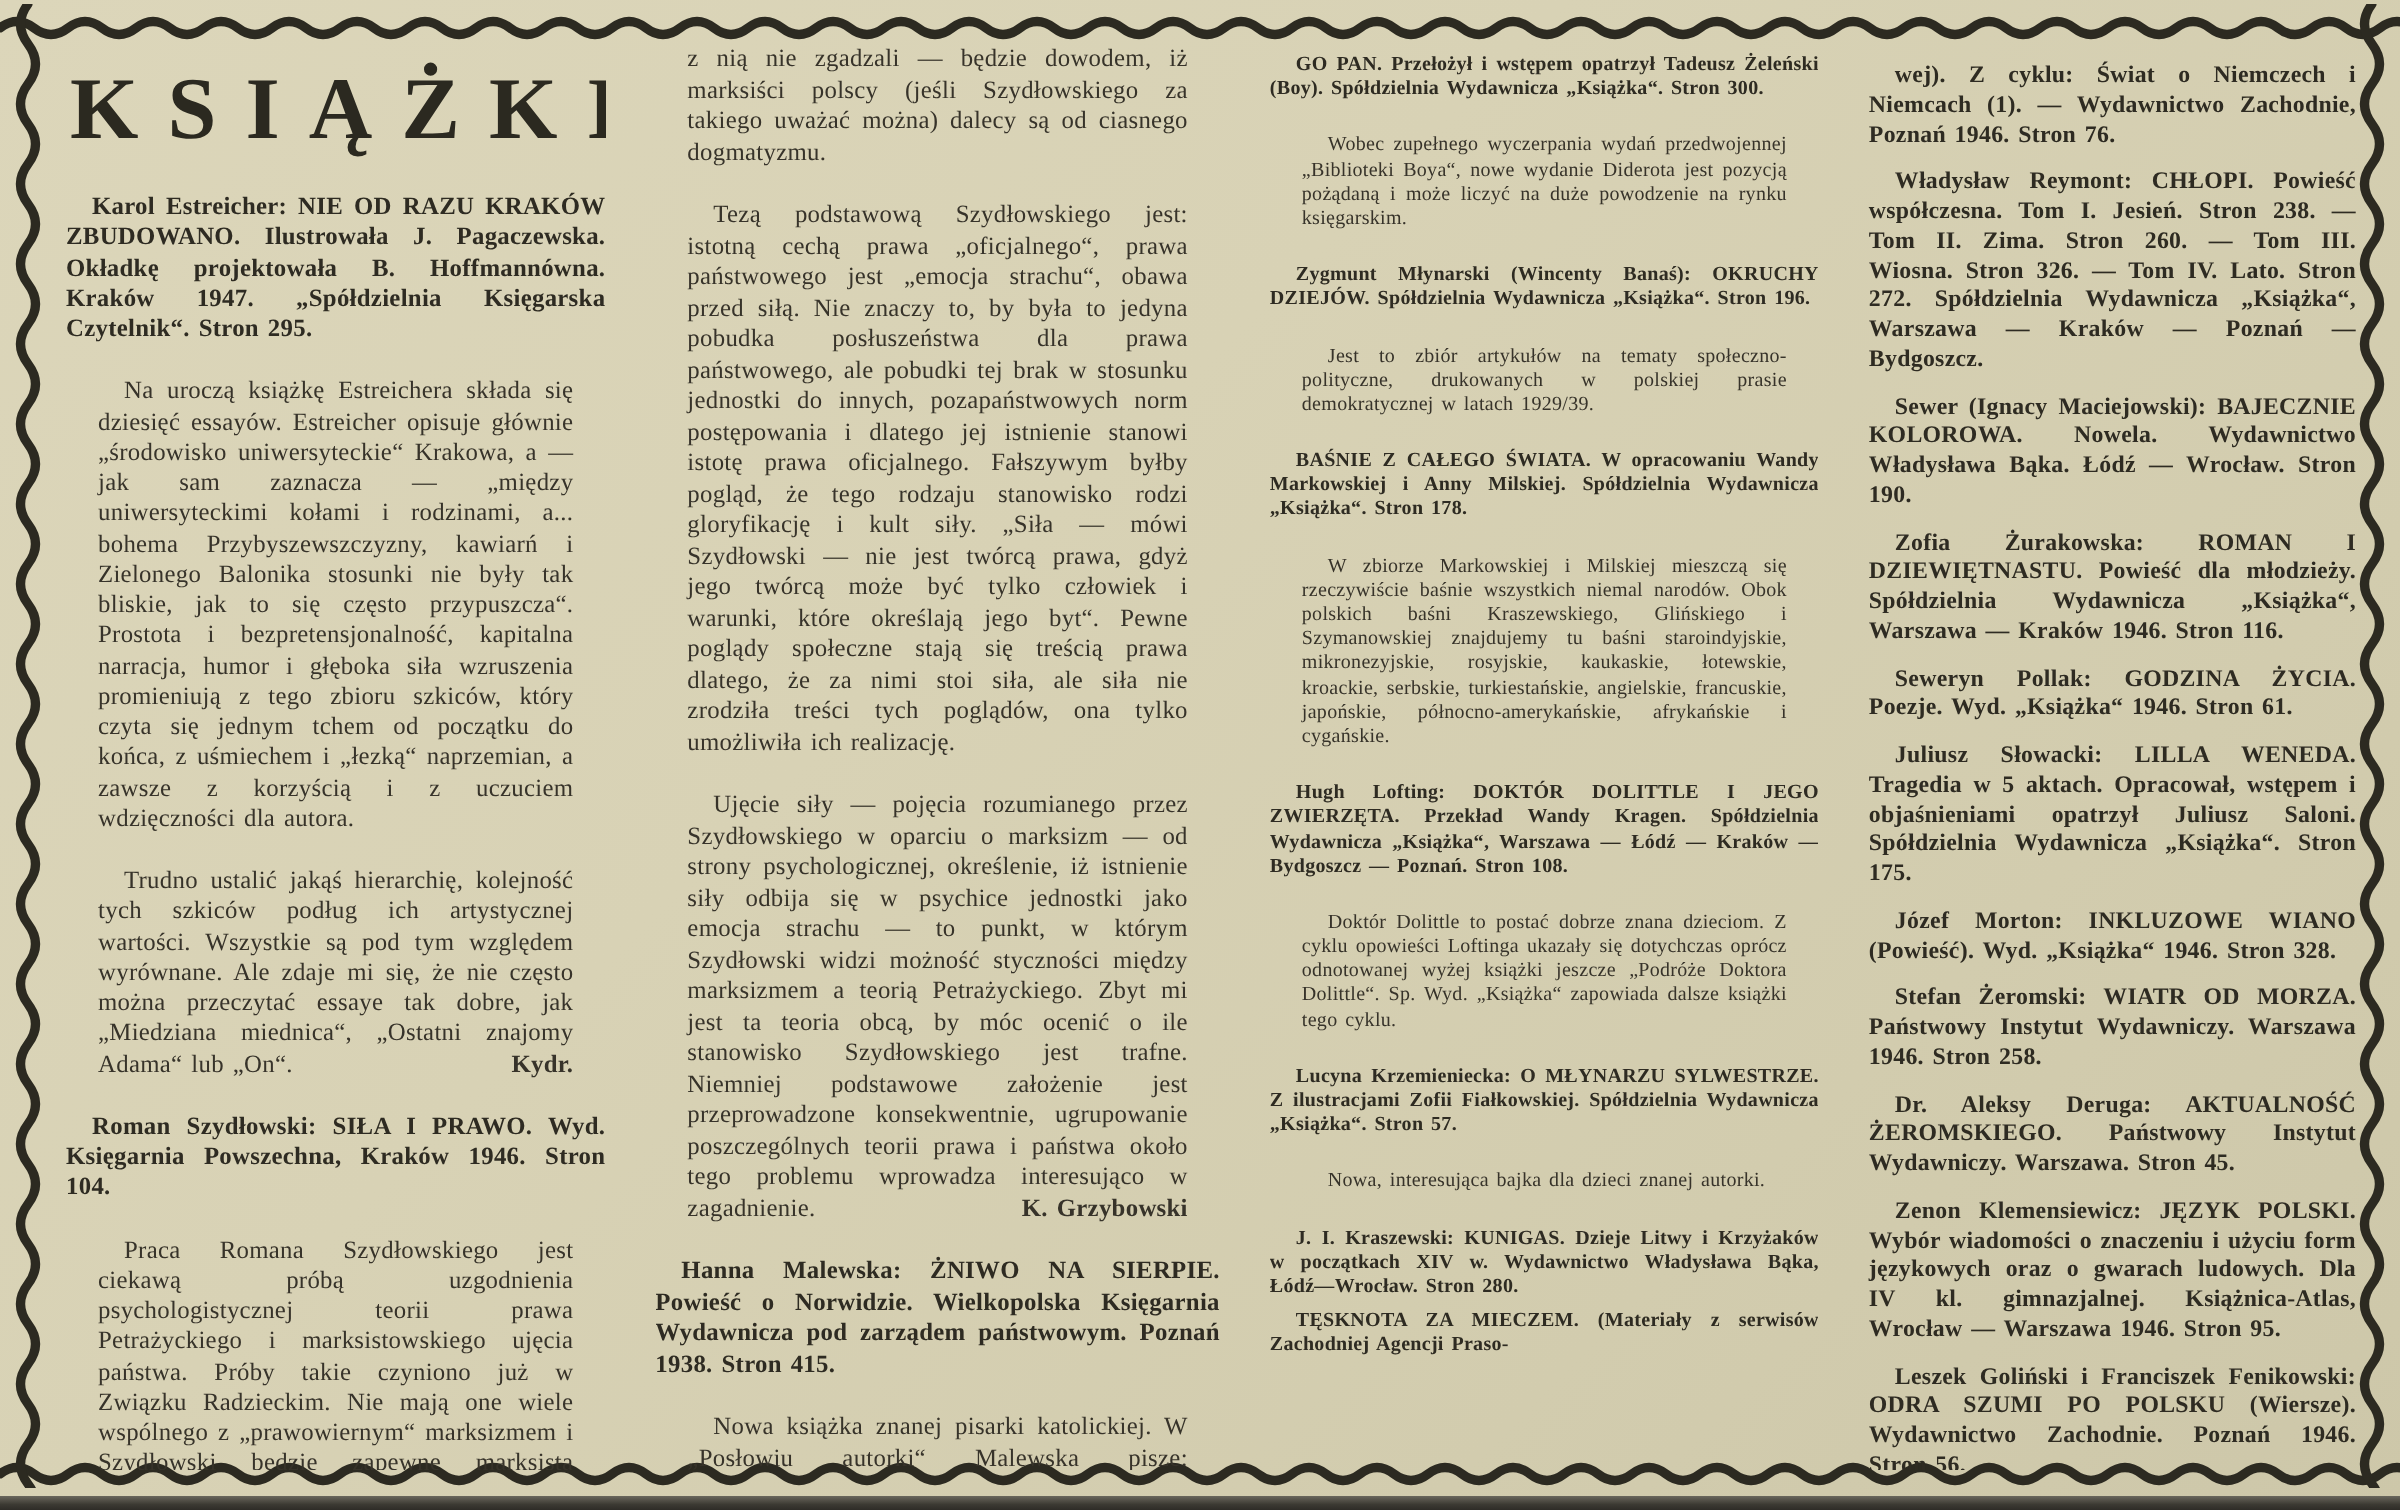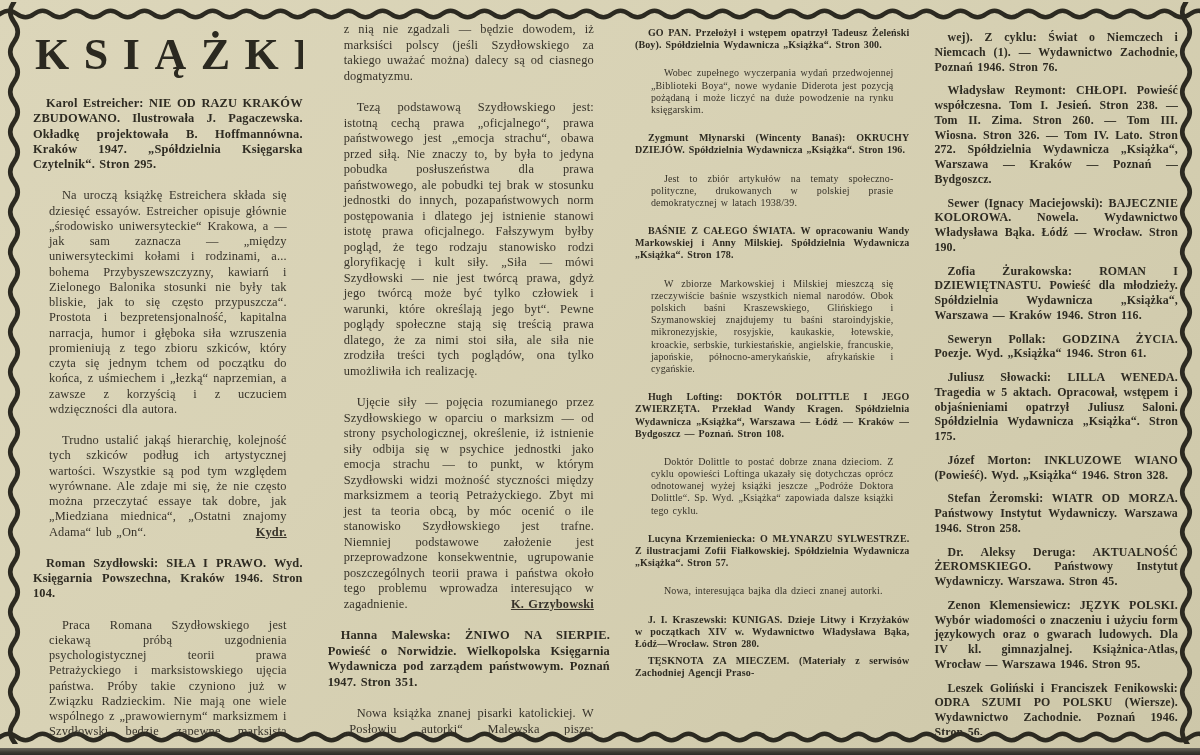--- a/index.html
+++ b/index.html
@@ -34,21 +34,21 @@
   #col-0{width:279px;line-height:1.23;}
   #col-1{width:292px;}
   #col-2{width:284px;font-size:10px;line-height:1.22;}
   #col-3{width:252px;font-size:11.9px;line-height:1.24;padding-top:8px;}
   .col p{margin:16px;text-indent:13px;}
   .col p.pc{text-indent:0;}
   .col p.entry{font-weight:bold;margin:7px 0 3px;color:#2e2b22;}
   #col-2 .entry{margin:5px 0 2px;}
   #col-3 .entry{margin:0 0 9px;}
   .col p.first{margin-top:0;}
-  .sig{float:right;font-weight:bold;padding-left:10px;text-decoration:underline;}
+  .sig{float:right;font-weight:bold;padding-left:10px;}
   #page-title{
     font-size:44px;font-weight:bold;
     letter-spacing:.33em;text-indent:0;
     margin:6px 0 14px 2px;color:#2b2920;
     font-family:"Liberation Serif","DejaVu Serif",serif;
     white-space:nowrap;
   }
 </style>
 </head>
 <body>
@@ -74,29 +74,29 @@
     <p class="entry first">Karol Estreicher: NIE OD RAZU KRAKÓW ZBUDOWANO. Ilustrowała J. Pagaczewska. Okładkę projektowała B. Hoffmannówna. Kraków 1947. „Spółdzielnia Księgarska Czytelnik“. Stron 295.</p>
         <p class="p">Na uroczą książkę Estreichera składa się dziesięć essayów. Estreicher opisuje głównie „środowisko uniwersyteckie“ Krakowa, a — jak sam zaznacza — „między uniwersyteckimi kołami i rodzinami, a... bohema Przybyszewszczyzny, kawiarń i Zielonego Balonika stosunki nie były tak bliskie, jak to się często przypuszcza“. Prostota i bezpretensjonalność, kapitalna narracja, humor i głęboka siła wzruszenia promieniują z tego zbioru szkiców, który czyta się jednym tchem od początku do końca, z uśmiechem i „łezką“ naprzemian, a zawsze z korzyścią i z uczuciem wdzięczności dla autora.</p>
         <p class="p">Trudno ustalić jakąś hierarchię, kolejność tych szkiców podług ich artystycznej wartości. Wszystkie są pod tym względem wyrównane. Ale zdaje mi się, że nie często można przeczytać essaye tak dobre, jak „Miedziana miednica“, „Ostatni znajomy Adama“ lub „On“.<span class="sig">Kydr.</span></p>
         <p class="entry">Roman Szydłowski: SIŁA I PRAWO. Wyd. Księgarnia Powszechna, Kraków 1946. Stron 104.</p>
         <p class="p">Praca Romana Szydłowskiego jest ciekawą próbą uzgodnienia psychologistycznej teorii prawa Petrażyckiego i marksistowskiego ujęcia państwa. Próby takie czyniono już w Związku Radzieckim. Nie mają one wiele wspólnego z „prawowiernym“ marksizmem i Szydłowski będzie zapewne marksistą bardzo heretyckim, dla tych, którzy wielką teorię naukową chcieliby zatrzymać w pewnym punkcie rozwoju. Ale wielkie teorie naukowe mają tę właściwość, że otwierają drogi w różnych kierunkach. Dla tych, dla których marksizm nie jest czymś martwym i skończonym, ale metodą żywą i płodną, próba Szydłowskiego — choćby się</p>
       </div>
     <div class="col" id="col-1">
         <p class="pc first">z nią nie zgadzali — będzie dowodem, iż marksiści polscy (jeśli Szydłowskiego za takiego uważać można) dalecy są od ciasnego dogmatyzmu.</p>
         <p class="p">Tezą podstawową Szydłowskiego jest: istotną cechą prawa „oficjalnego“, prawa państwowego jest „emocja strachu“, obawa przed siłą. Nie znaczy to, by była to jedyna pobudka posłuszeństwa dla prawa państwowego, ale pobudki tej brak w stosunku jednostki do innych, pozapaństwowych norm postępowania i dlatego jej istnienie stanowi istotę prawa oficjalnego. Fałszywym byłby pogląd, że tego rodzaju stanowisko rodzi gloryfikację i kult siły. „Siła — mówi Szydłowski — nie jest twórcą prawa, gdyż jego twórcą może być tylko człowiek i warunki, które określają jego byt“. Pewne poglądy społeczne stają się treścią prawa dlatego, że za nimi stoi siła, ale siła nie zrodziła treści tych poglądów, ona tylko umożliwiła ich realizację.</p>
         <p class="p">Ujęcie siły — pojęcia rozumianego przez Szydłowskiego w oparciu o marksizm — od strony psychologicznej, określenie, iż istnienie siły odbija się w psychice jednostki jako emocja strachu — to punkt, w którym Szydłowski widzi możność styczności między marksizmem a teorią Petrażyckiego. Zbyt mi jest ta teoria obcą, by móc ocenić o ile stanowisko Szydłowskiego jest trafne. Niemniej podstawowe założenie jest przeprowadzone konsekwentnie, ugrupowanie poszczególnych teorii prawa i państwa około tego problemu wprowadza interesująco w zagadnienie.<span class="sig">K. Grzybowski</span></p>
-        <p class="entry">Hanna Malewska: ŻNIWO NA SIERPIE. Powieść o Norwidzie. Wielkopolska Księgarnia Wydawnicza pod zarządem państwowym. Poznań 1947. Stron 351.</p>
+        <p class="entry">Hanna Malewska: ŻNIWO NA SIERPIE. Powieść o Norwidzie. Wielkopolska Księgarnia Wydawnicza pod zarządem państwowym. Poznań 1938. Stron 415.</p>
         <p class="p">Nowa książka znanej pisarki katolickiej. W „Posłowiu autorki“ Malewska pisze: „Konkretne dane o życiu Norwida są szczupłe. Każdy jego życiorys zbeletryzowany musi być w równym stopniu tworem wyobraźni, jak rekonstrukcją na podstawie materiałów. Nie czym innym jest opowieść powyższa“.</p>
         <p class="entry">Diderot: KUBUŚ FATALISTA I JE-</p>
       </div>
     <div class="col" id="col-2">
         <p class="entry first">GO PAN. Przełożył i wstępem opatrzył Tadeusz Żeleński (Boy). Spółdzielnia Wydawnicza „Książka“. Stron 300.</p>
         <p class="p">Wobec zupełnego wyczerpania wydań przedwojennej „Biblioteki Boya“, nowe wydanie Diderota jest pozycją pożądaną i może liczyć na duże powodzenie na rynku księgarskim.</p>
         <p class="entry">Zygmunt Młynarski (Wincenty Banaś): OKRUCHY DZIEJÓW. Spółdzielnia Wydawnicza „Książka“. Stron 196.</p>
-        <p class="p">Jest to zbiór artykułów na tematy społeczno-polityczne, drukowanych w polskiej prasie demokratycznej w latach 1938/39.</p>
+        <p class="p">Jest to zbiór artykułów na tematy społeczno-polityczne, drukowanych w polskiej prasie demokratycznej w latach 1929/39.</p>
         <p class="entry">BAŚNIE Z CAŁEGO ŚWIATA. W opracowaniu Wandy Markowskiej i Anny Milskiej. Spółdzielnia Wydawnicza „Książka“. Stron 178.</p>
         <p class="p">W zbiorze Markowskiej i Milskiej mieszczą się rzeczywiście baśnie wszystkich niemal narodów. Obok polskich baśni Kraszewskiego, Glińskiego i Szymanowskiej znajdujemy tu baśni staroindyjskie, mikronezyjskie, rosyjskie, kaukaskie, łotewskie, kroackie, serbskie, turkiestańskie, angielskie, francuskie, japońskie, północno-amerykańskie, afrykańskie i cygańskie.</p>
         <p class="entry">Hugh Lofting: DOKTÓR DOLITTLE I JEGO ZWIERZĘTA. Przekład Wandy Kragen. Spółdzielnia Wydawnicza „Książka“, Warszawa — Łódź — Kraków — Bydgoszcz — Poznań. Stron 108.</p>
         <p class="p">Doktór Dolittle to postać dobrze znana dzieciom. Z cyklu opowieści Loftinga ukazały się dotychczas oprócz odnotowanej wyżej książki jeszcze „Podróże Doktora Dolittle“. Sp. Wyd. „Książka“ zapowiada dalsze książki tego cyklu.</p>
         <p class="entry">Lucyna Krzemieniecka: O MŁYNARZU SYLWESTRZE. Z ilustracjami Zofii Fiałkowskiej. Spółdzielnia Wydawnicza „Książka“. Stron 57.</p>
         <p class="p">Nowa, interesująca bajka dla dzieci znanej autorki.</p>
         <p class="entry">J. I. Kraszewski: KUNIGAS. Dzieje Litwy i Krzyżaków w początkach XIV w. Wydawnictwo Władysława Bąka, Łódź—Wrocław. Stron 280.</p>
         <p class="entry">TĘSKNOTA ZA MIECZEM. (Materiały z serwisów Zachodniej Agencji Praso-</p>
       </div>
     <div class="col" id="col-3">

